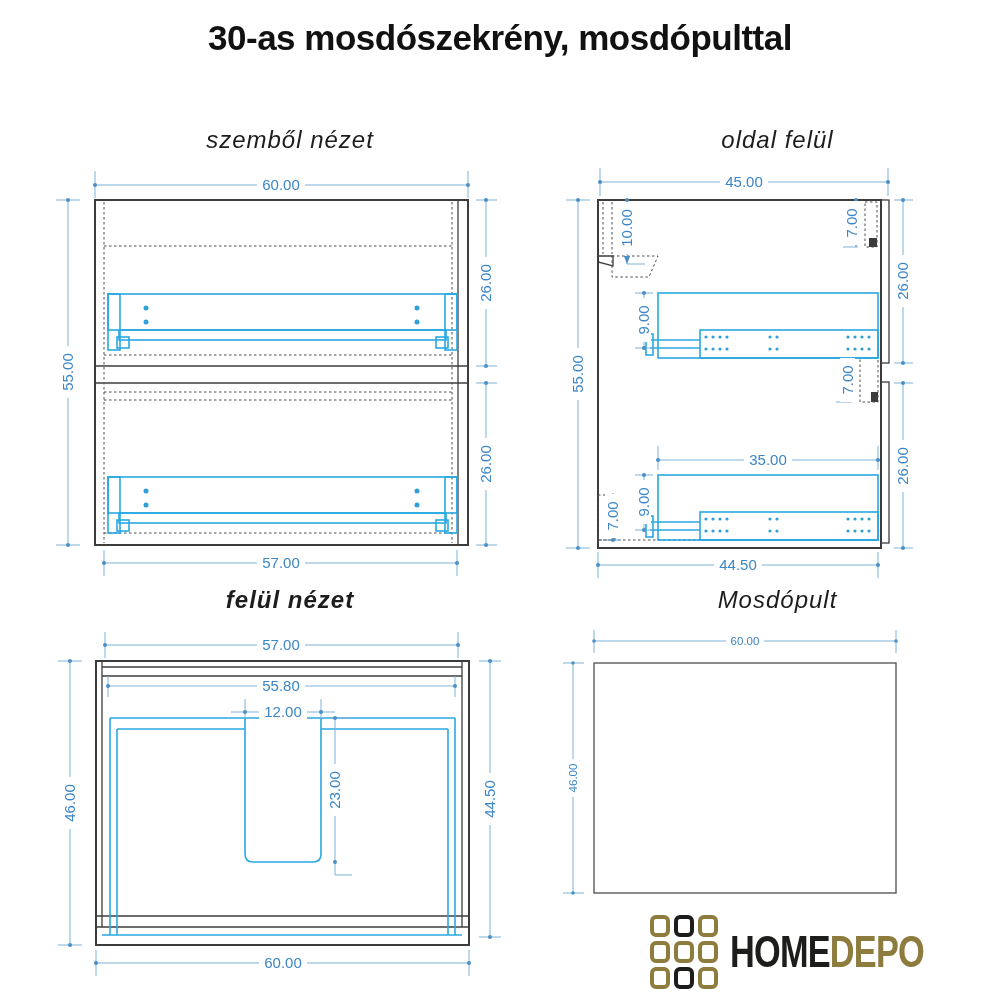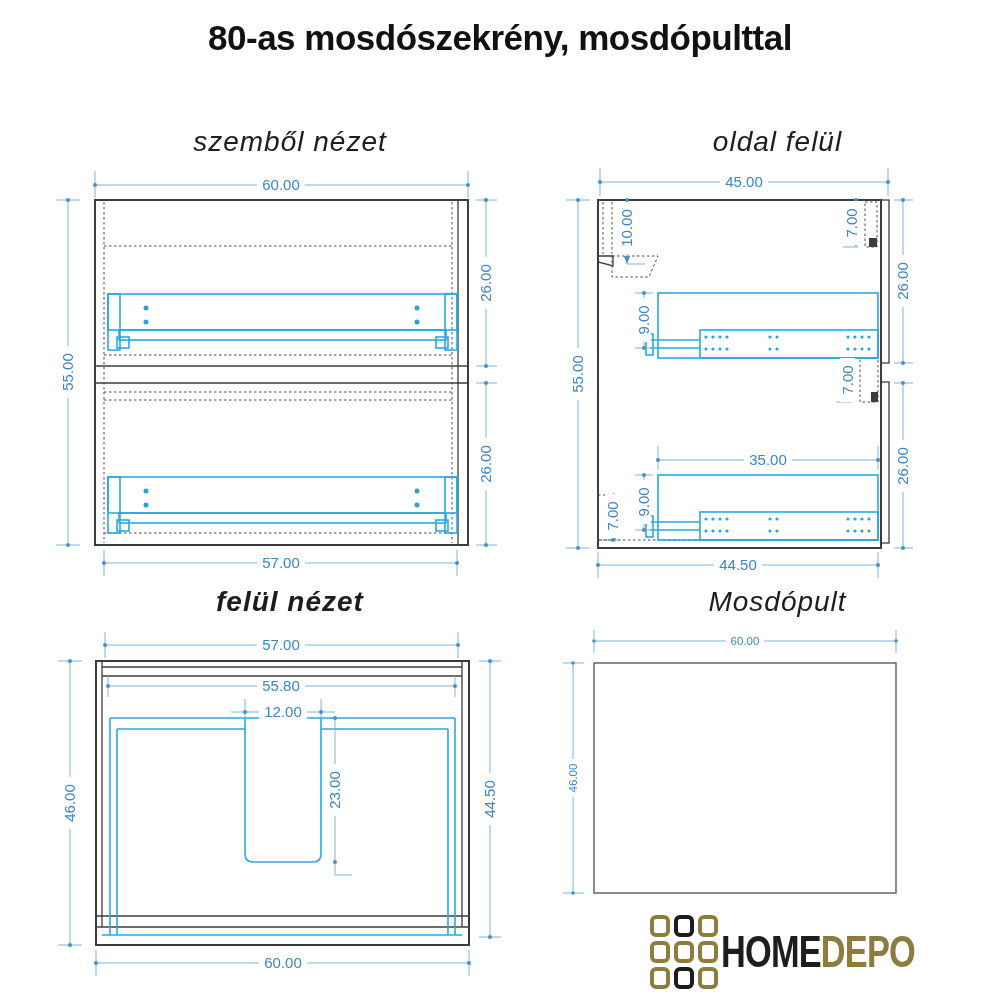--- a/index.html
+++ b/index.html
@@ -6,21 +6,21 @@
   body{
     width:1000px;height:1000px;position:relative;background:#ffffff;
     font-family:"Liberation Sans",sans-serif;overflow:hidden;
   }
   .page-title{
     position:absolute;left:0;top:18px;width:1000px;text-align:center;
     font-size:35px;font-weight:700;color:#111;letter-spacing:-.5px;
   }
   .view-title{
     position:absolute;text-align:center;font-style:italic;font-weight:400;
-    font-size:28px;color:#1d1d1d;letter-spacing:1px;
+    font-size:24px;color:#1d1d1d;letter-spacing:1px;
   }
   .vt-front{left:40px;top:126px;width:500px;}
   .vt-side{left:555px;top:126px;width:445px;}
   .vt-top{left:40px;top:586px;width:500px;font-weight:bold;}
   .vt-counter{left:555px;top:586px;width:445px;font-style:italic;}
   svg{position:absolute;}
   .svg-front{left:40px;top:160px;}
   .svg-side{left:555px;top:160px;}
   .svg-top{left:40px;top:620px;}
   .svg-counter{left:555px;top:620px;}
@@ -32,32 +32,32 @@
   .bl{stroke:#29a9e1;fill:none;stroke-width:1.6;}
   .blf{fill:#2f9fd8;stroke:none;}
   .dim{stroke:#7fb2d9;fill:none;stroke-width:1;}
   .dimdot{fill:#4a8fc6;stroke:none;}
   .dimarr{fill:#4a8fc6;stroke:none;}
   .wrect{fill:#ffffff;stroke:none;}
   .dimtxt{fill:#3c86c7;font-family:"Liberation Sans",sans-serif;font-size:15px;text-anchor:middle;}
   .dimtxt-sm{fill:#3c86c7;font-family:"Liberation Sans",sans-serif;font-size:11.5px;text-anchor:middle;}
 
   .logo{position:absolute;left:650px;top:906px;width:348px;height:92px;
-        display:flex;align-items:center;gap:3px;}
+        display:flex;align-items:center;gap:12px;}
   .logo-grid{display:grid;grid-template-columns:repeat(3,20px);grid-auto-rows:22px;gap:4px;}
   .logo-sq{border:4.5px solid #8d7c3e;border-radius:6px;box-sizing:border-box;background:#fff;}
   .logo-sq.blk{border-color:#1d1d1b;}
   .logo-text{font-size:44px;font-weight:700;letter-spacing:-1px;white-space:nowrap;
              transform:scaleX(.78);transform-origin:left center;color:#1d1d1b;}
   .logo-text .gold{color:#8d7c3e;}
 </style>
 </head>
 <body>
 
-<div class="page-title">80-as mosdószekrény, mosdópulttal</div>
+<div class="page-title">30-as mosdószekrény, mosdópulttal</div>
 
 <div class="view-title vt-front">szemből nézet</div>
 <div class="view-title vt-side">oldal felül</div>
 <div class="view-title vt-top">felül nézet</div>
 <div class="view-title vt-counter">Mosdópult</div>
 
 <svg class="svg-front" width="500" height="425" viewBox="40 160 500 425">
   <g>
     <rect class="dk2" x="95" y="200" width="373" height="345"></rect>
     <line class="dk" x1="95" y1="366" x2="468" y2="366"></line>

